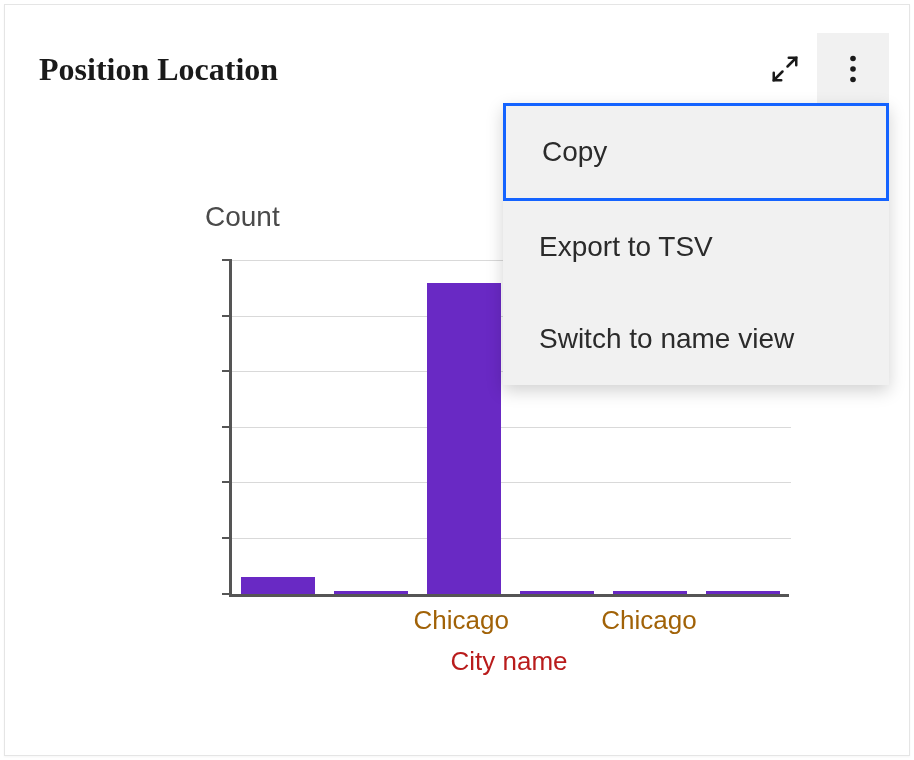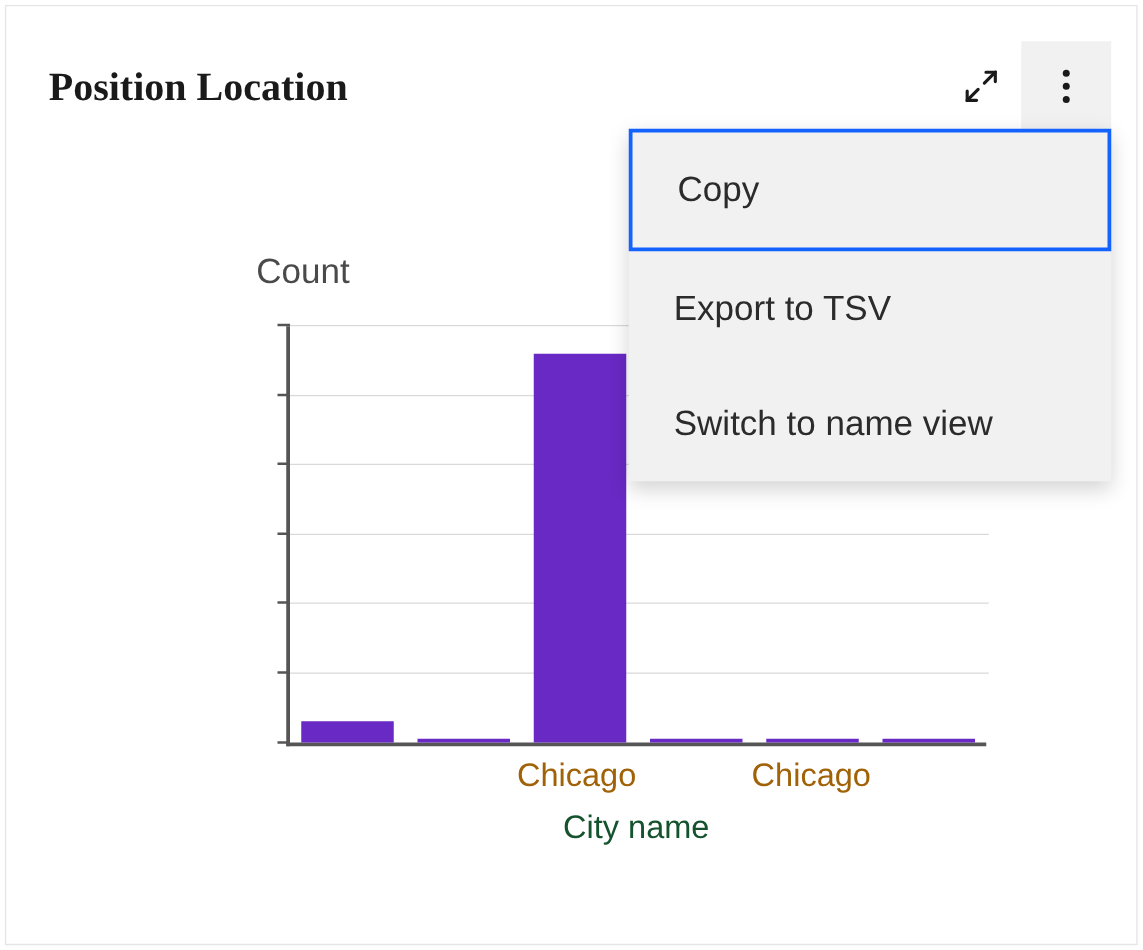--- a/index.html
+++ b/index.html
@@ -133,21 +133,21 @@
     .x-label {
       flex: 1;
       text-align: center;
       font-size: 26px;
       color: #a16207;
       min-height: 30px;
     }
     .chart-xlabel {
       text-align: center;
       font-size: 26px;
-      color: #14532d;
+      color: #b91c1c;
       margin-top: 10px;
       margin-left: 24px;
       width: 560px;
     }
   </style>
 </head>
 <body>
 
 <div class="card">
   <div class="card-header">

